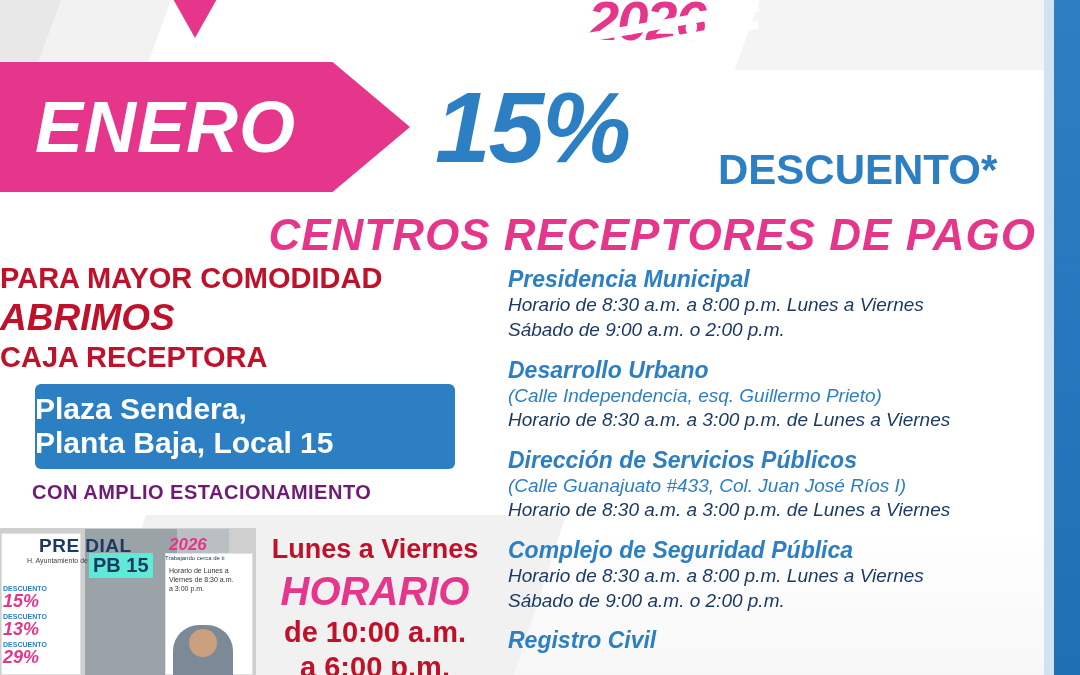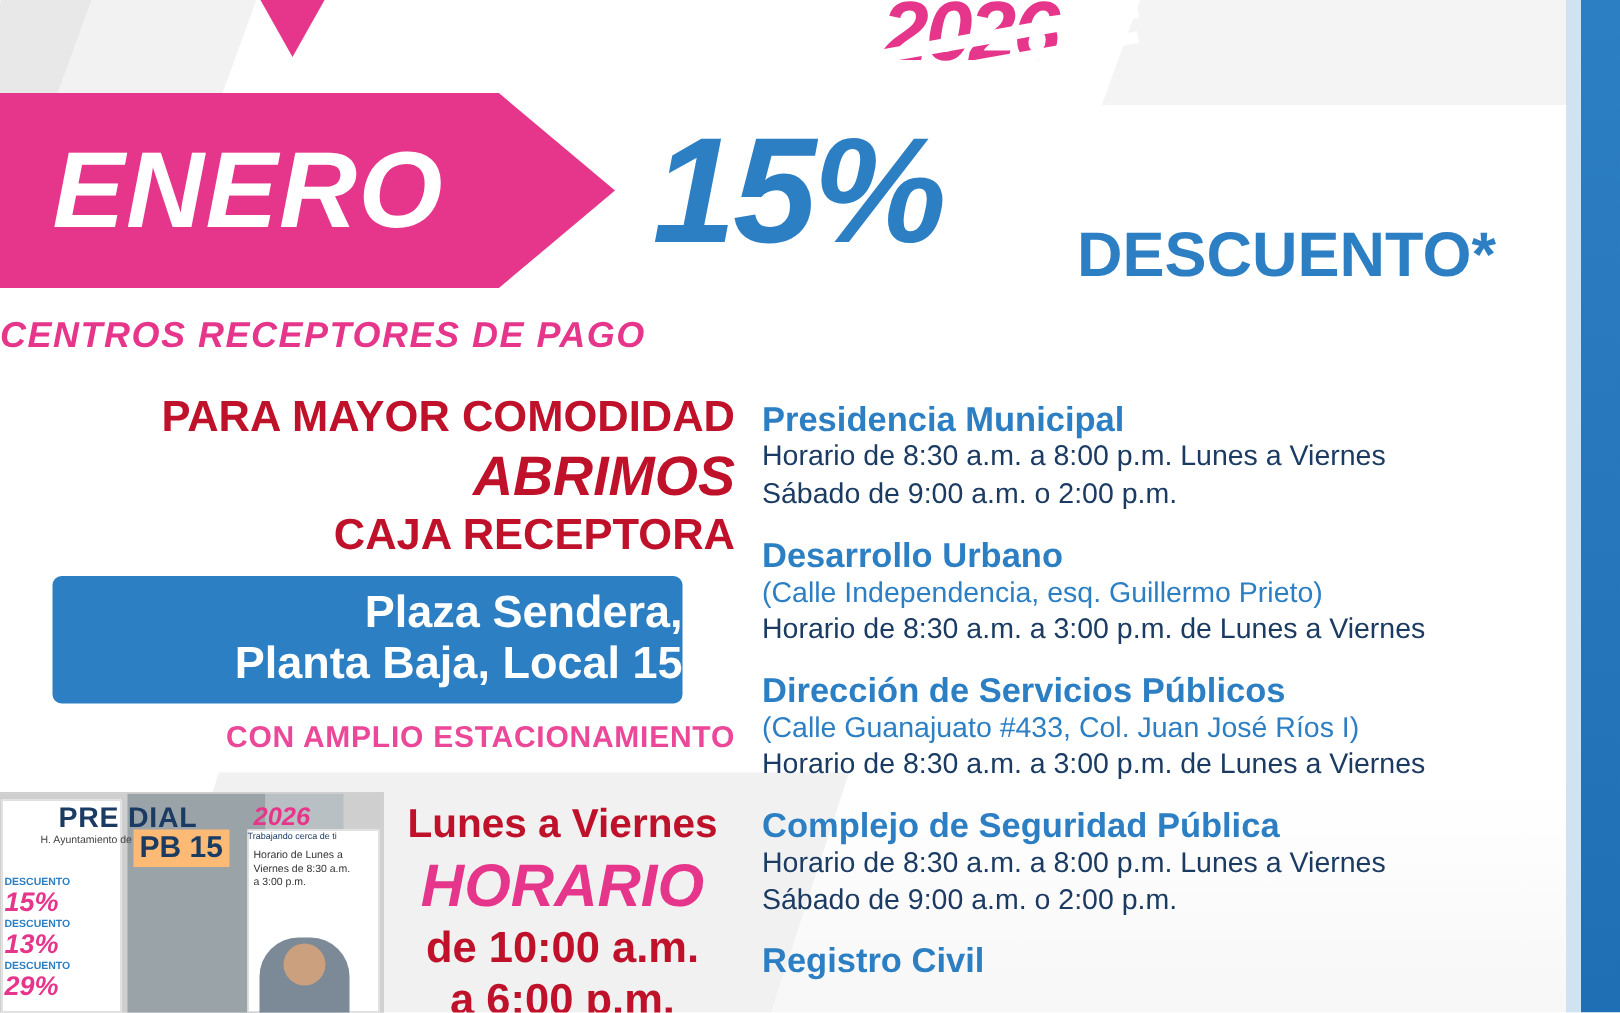--- a/index.html
+++ b/index.html
@@ -79,45 +79,45 @@
     font-size:100px;font-weight:bold;font-style:italic;color:#2d7fc4;
     letter-spacing:-2px;z-index:2;line-height:130px;
   }
   .desc-text{
     position:absolute;left:718px;top:100px;
     font-size:42px;font-weight:bold;color:#2d7fc4;letter-spacing:0px;z-index:2;margin-top:46px;
   }
 
   
   .centros{
-    position:absolute;left:0;top:210px;width:1036px;text-align:left;
-    font-size:24px;font-weight:bold;font-style:italic;color:#e6368b;
+    position:absolute;left:0;top:210px;width:1036px;text-align:right;
+    font-size:44px;font-weight:bold;font-style:italic;color:#e6368b;
     letter-spacing:1px;z-index:2;
   }
 
   
-  .left-col{position:absolute;left:0;top:262px;width:490px;z-index:2;text-align:right;}
+  .left-col{position:absolute;left:0;top:262px;width:490px;z-index:2;text-align:left;}
   .para-mayor{
     font-size:29px;font-weight:bold;color:#c0112b;letter-spacing:0px;
     margin:0 0 2px 0;
   }
   .abrimos{
     font-size:37px;font-weight:bold;font-style:italic;color:#c0112b;
     margin:2px 0 2px 0;
   }
   .caja{
     font-size:29px;font-weight:bold;color:#c0112b;margin:0 0 10px 0;
   }
   .plaza-box{
     margin:6px auto 0 auto;width:420px;background:#2d7fc4;color:#fff;
     border-radius:6px;padding:8px 0 10px 0;
     font-size:30px;font-weight:bold;line-height:1.12;
   }
   .con-amplio{
-    margin-top:12px;font-size:20px;font-weight:bold;color:#ec4899;letter-spacing:0.5px;
+    margin-top:12px;font-size:20px;font-weight:bold;color:#701a75;letter-spacing:0.5px;padding-left:32px;
   }
 
   
   .photo{
     position:absolute;left:-4px;top:528px;width:258px;height:147px;
     background:#d8d8d8;border:1px solid #cfcfcf;overflow:hidden;z-index:4;
   }
   .ph-wall{position:absolute;left:0;top:0;width:258px;height:147px;background:#cfcfcf;}
   .ph-door{position:absolute;left:88px;top:0;width:92px;height:147px;background:#9aa3a8;}
   .ph-door2{position:absolute;left:180px;top:0;width:52px;height:147px;background:#b9c0c4;}
@@ -137,21 +137,21 @@
     position:absolute;left:30px;top:28px;font-size:7px;color:#444;
   }
   .ph-2026{
     position:absolute;left:172px;top:6px;font-size:17px;font-weight:bold;font-style:italic;color:#e6368b;
   }
   .ph-trab{
     position:absolute;left:168px;top:26px;font-size:6px;color:#1b3b63;
   }
   .ph-pb{
     position:absolute;left:92px;top:24px;font-size:20px;font-weight:bold;color:#1b3b63;
-    background:#fdba74;padding:1px 4px;
+    background:#5eead4;padding:1px 4px;
   }
   .ph-hor{
     position:absolute;left:172px;top:38px;font-size:7px;color:#333;line-height:1.25;width:70px;
   }
   .ph-d1,.ph-d2,.ph-d3{position:absolute;left:6px;font-size:7px;color:#2d7fc4;font-weight:bold;}
   .ph-p1,.ph-p2,.ph-p3{position:absolute;left:6px;font-size:18px;font-weight:bold;color:#e6368b;font-style:italic;}
   .ph-d1{top:56px;} .ph-p1{top:62px;}
   .ph-d2{top:84px;} .ph-p2{top:90px;}
   .ph-d3{top:112px;} .ph-p3{top:118px;}
   .ph-person{
@@ -165,21 +165,21 @@
   
   .lunes-block{
     position:absolute;left:250px;top:534px;width:250px;text-align:center;z-index:4;
   }
   .lunes-title{font-size:27px;font-weight:bold;color:#c0112b;}
   .horario-word{font-size:40px;font-weight:bold;font-style:italic;color:#e6368b;margin-top:4px;}
   .horario-hours{font-size:29px;font-weight:bold;color:#c0112b;line-height:1.15;margin-top:2px;}
 
   
   .right-col{position:absolute;left:508px;top:266px;width:545px;z-index:2;}
-  .centro{margin-bottom:14px;}
+  .centro{margin-bottom:14px;font-style:italic;}
   .centro-name{
     font-size:23px;font-weight:bold;color:#2d7fc4;line-height:1.15;margin-bottom:1px;
   }
   .centro-addr{
     font-size:19px;color:#2d7fc4;line-height:1.25;
   }
   .centro-line{
     font-size:19px;color:#1b3b63;line-height:1.3;
   }
 </style>

